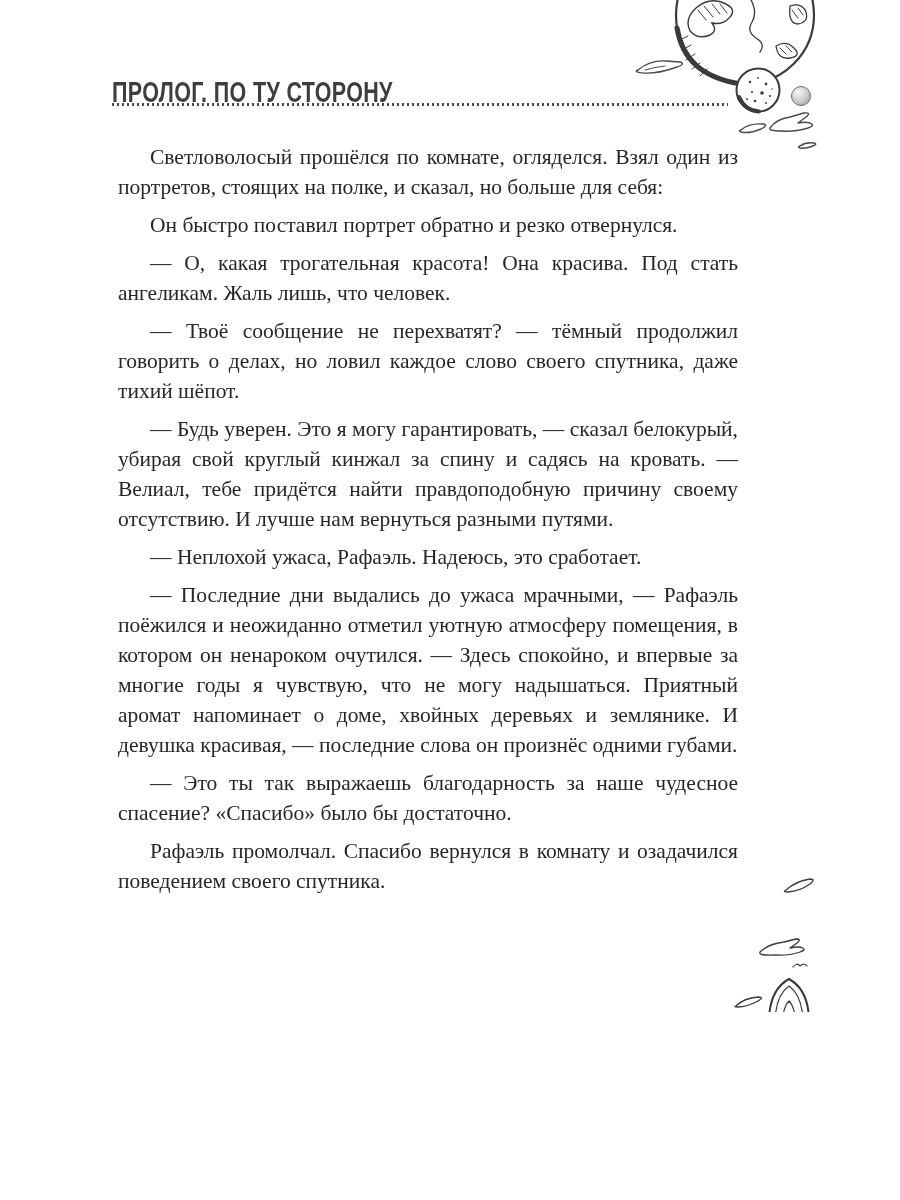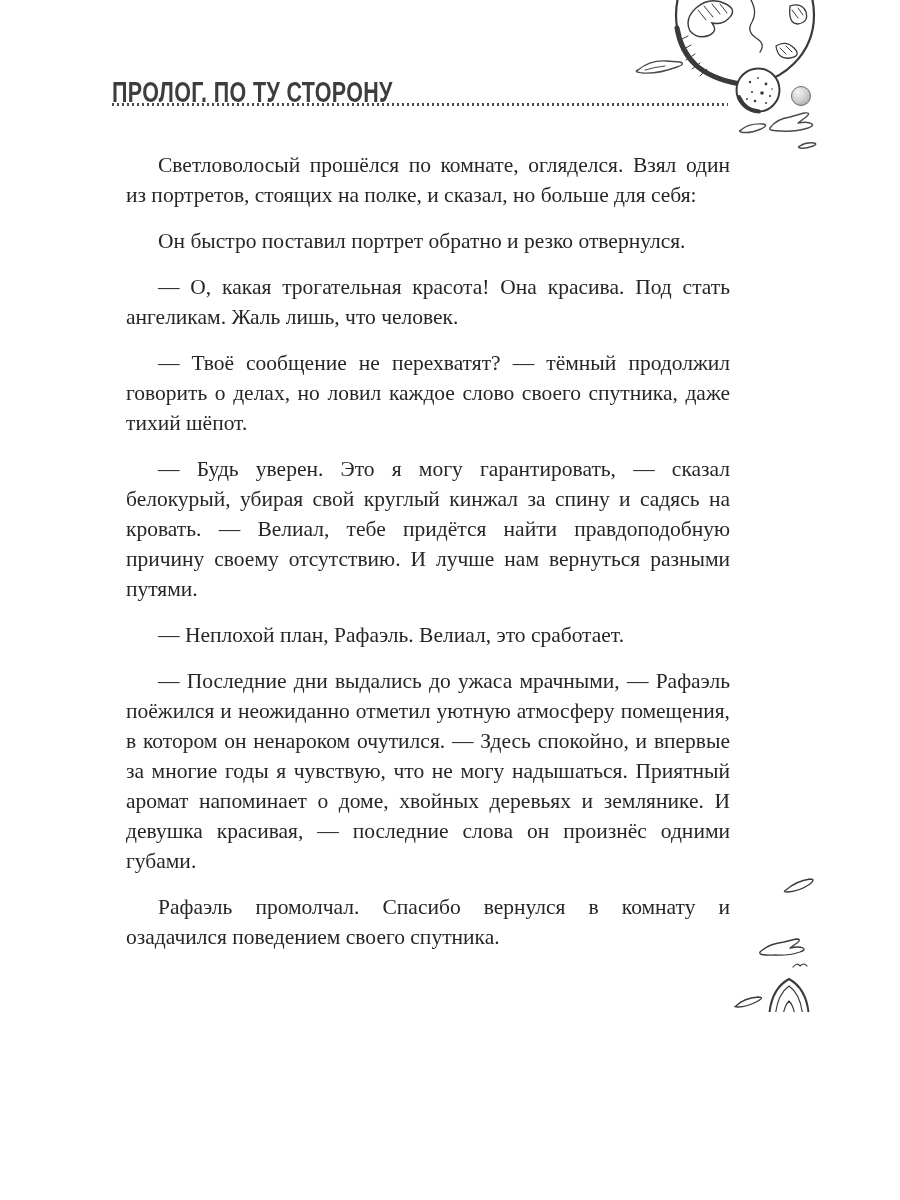--- a/index.html
+++ b/index.html
@@ -15,21 +15,21 @@
   }
   .header-divider {
     position:absolute; left:112px; top:103px; width:616px; height:2.6px;
     background:repeating-linear-gradient(90deg, #4a4a4a 0 2px, transparent 2px 5px);
   }
   .body-text {
     position:absolute; left:110px; top:134px; width:636px; height:962px;
     overflow:hidden; font-size:21.5px; line-height:30px; color:#262626;
     text-align:justify; hyphens:auto; -webkit-hyphens:auto;
   }
-  .body-text p { margin:16px; text-indent:32px; }
+  .body-text p { margin:8px; text-indent:32px; }
   .page-number {
     position:absolute; left:110px; top:1100px; width:636px;
     text-align:center; font-size:20px; color:#262626;
   }
   .illu-top    { position:absolute; left:600px; top:0;     width:300px; height:170px; }
   .illu-bottom { position:absolute; left:580px; top:860px; width:320px; height:340px; }
 </style>
 </head>
 <body>
 
@@ -88,22 +88,23 @@
     <h1 class="chapter-title">ПРОЛОГ. ПО ТУ СТОРОНУ</h1>
     <div class="header-divider"></div>
   </header>
 
   <main class="body-text">
       <p>Светловолосый прошёлся по комнате, огляделся. Взял один из портретов, стоящих на полке, и сказал, но больше для себя:</p>
       <p>Он быстро поставил портрет обратно и резко отвернулся.</p>
       <p>— О, какая трогательная красота! Она красива. Под стать ангеликам. Жаль лишь, что человек.</p>
       <p>— Твоё сообщение не перехватят? — тёмный продолжил говорить о делах, но ловил каждое слово своего спутника, даже тихий шёпот.</p>
       <p>— Будь уверен. Это я могу гарантировать, — сказал белокурый, убирая свой круглый кинжал за спину и садясь на кровать. — Велиал, тебе придётся найти правдоподобную причину своему отсутствию. И лучше нам вернуться разными путями.</p>
-      <p>— Неплохой план, Рафаэль. Велиал, это сработает.</p>
+      <p>— Неплохой ужаса, Рафаэль. Надеюсь, это сработает.</p>
       <p>— Последние дни выдались до ужаса мрачными, — Рафаэль поёжился и неожиданно отметил уютную атмосферу помещения, в котором он ненароком очутился. — Здесь спокойно, и впервые за многие годы я чувствую, что не могу надышаться. Приятный аромат напоминает о доме, хвойных деревьях и землянике. И девушка красивая, — последние слова он произнёс одними губами.</p>
+      <p>— Это ты так выражаешь благодарность за наше чудесное спасение? «Спасибо» было бы достаточно.</p>
       <p>Рафаэль промолчал. Спасибо вернулся в комнату и озадачился поведением своего спутника.</p>
     </main>
 
   <div class="page-number">9</div>
 
   <svg class="illu-bottom" viewBox="0 0 320 340" aria-hidden="true">
     <g stroke="#3a3a3a" fill="none" stroke-linecap="round" stroke-linejoin="round">
 
       <g>
         <path d="M 206 30 q 10 -9 24 -11 q 6 0 0 5 q -10 7 -22 8 q -6 0 -2 -2 z" fill="#fff" stroke-width="1.3"></path>

